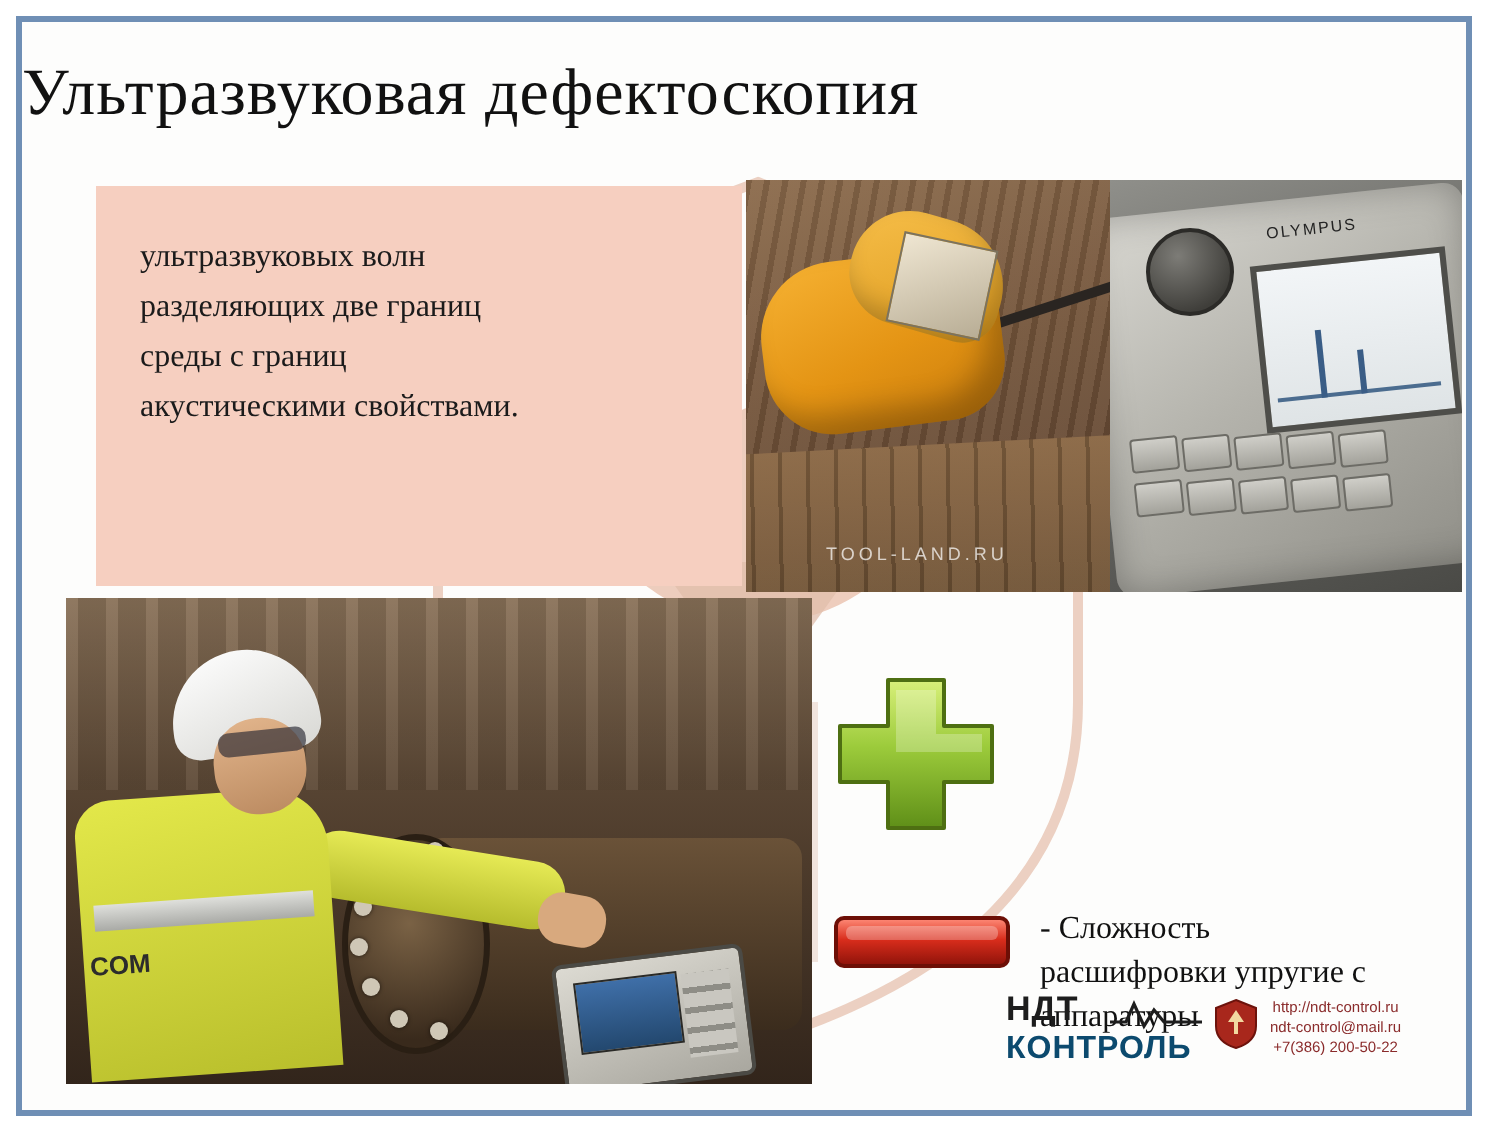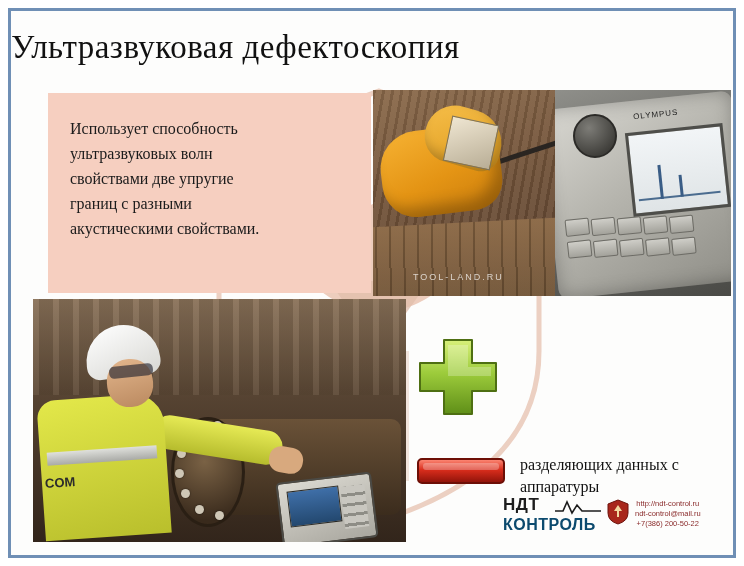--- a/index.html
+++ b/index.html
@@ -520,24 +520,23 @@
         <g fill="#c98a68" opacity="0.75">
           <path d="M150 230 L250 230 L200 300 Z"></path>
           <path d="M170 300 L230 300 L230 430 L170 430 Z" opacity="0.5"></path>
         </g>
       </svg>
 
       <div class="title">Ультразвуковая дефектоскопия</div>
 
       <div class="text-panel">
         <div class="body">
-          <div>Использует способность</div>
           <div>ультразвуковых волн</div>
-          <div>свойствами две упругие</div>
-          <div>границ с разными</div>
+          <div>разделяющих две границ</div>
+          <div>среды с границ</div>
           <div>акустическими свойствами.</div>
         </div>
       </div>
 
       <div class="photo-probe">
         <div class="probe-wood"></div>
         <div class="probe-floor"></div>
         <div class="probe-cable"></div>
         <div class="glove"></div>
         <div class="glove2"></div>
@@ -613,21 +612,22 @@
             <stop offset="0%" stop-color="#ff8d7a"></stop>
             <stop offset="45%" stop-color="#d92d1c"></stop>
             <stop offset="100%" stop-color="#8c1209"></stop>
           </linearGradient>
         </defs>
         <rect x="3" y="4" width="86" height="24" rx="4" fill="url(#gminus)" stroke="#6d0f06" stroke-width="2"></rect>
         <rect x="8" y="8" width="76" height="7" rx="3" fill="#ffffff" opacity="0.28"></rect>
       </svg>
 
       <div class="caption-con">
-        <div>разделяющих данных с</div>
+        <div>- Сложность</div>
+        <div>расшифровки упругие с</div>
         <div>аппаратуры</div>
       </div>
 
       <div class="logo-block">
         <div class="logo-ndt">НДТ</div>
         <div class="logo-kontrol">КОНТРОЛЬ</div>
         <svg class="logo-wave" viewBox="0 0 46 16">
           <polyline points="0,12 8,12 12,3 17,14 22,6 27,12 46,12" fill="none" stroke="#1d1d1d" stroke-width="1.6"></polyline>
         </svg>
         <svg class="logo-shield" viewBox="0 0 22 26">

